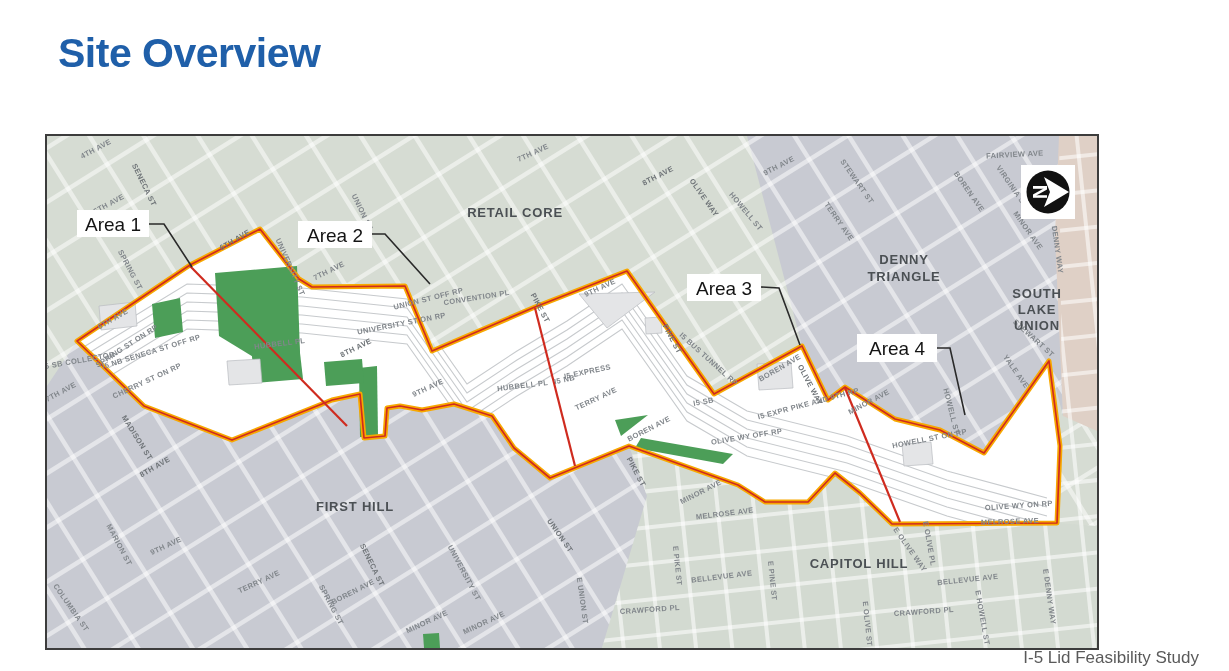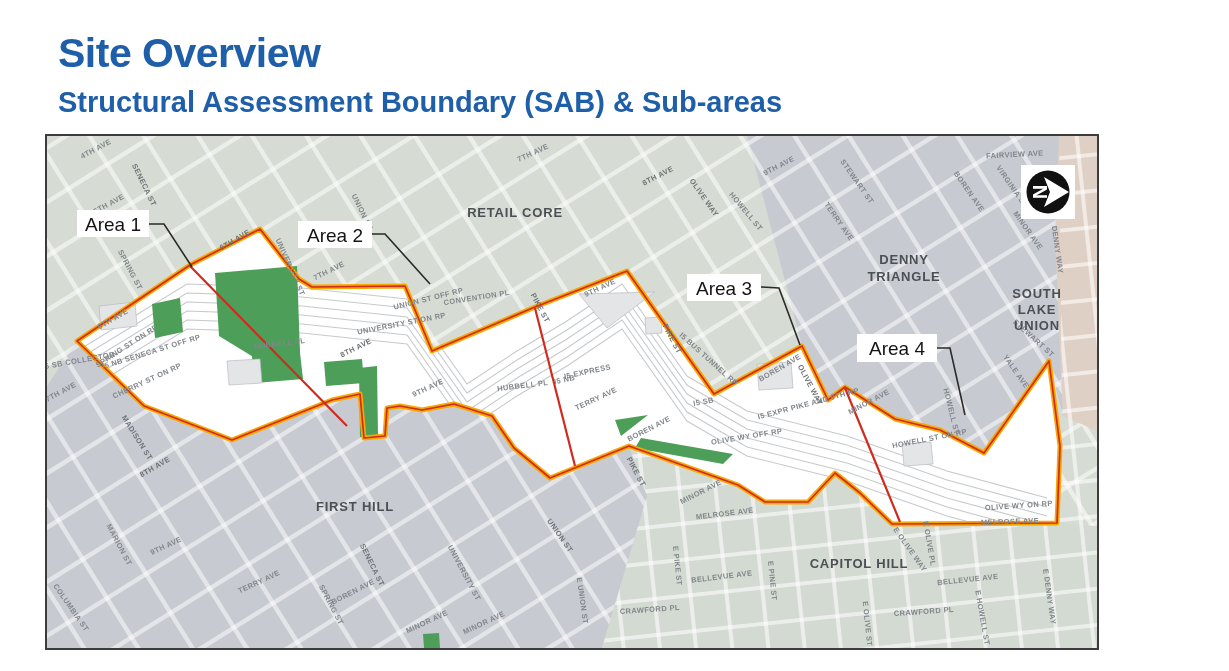--- a/index.html
+++ b/index.html
@@ -16,21 +16,20 @@
   .street.major{fill:#6E7377;}
   .district{font-family:"Liberation Sans",sans-serif;font-weight:700;font-size:13px;fill:#4B5054;letter-spacing:.8px;}
   .arealabel{font-family:"Liberation Sans",sans-serif;font-weight:400;font-size:19px;fill:#141414;}
   .ntext{font-family:"Liberation Sans",sans-serif;font-weight:700;font-size:20px;fill:#ffffff;dominant-baseline:central;}
 </style>
 </head>
 <body>
 
 <div class="page">
   <div class="title">Site Overview</div>
-  <div class="subtitle">Structural Assessment Boundary (SAB) &amp; Sub-areas</div>
 
   <div class="mapframe">
     <svg id="mapsvg" width="1050" height="512" viewBox="0 0 1050 512" xmlns="http://www.w3.org/2000/svg">
       <defs>
         <path id="bandpath" d="M30,205 L143,129 L213,93 L252,143 L265,151 L358,150 L385,215 L488,171 L580,135 L667,258 L755,210 L781,264 L798,251 L848,283 L893,294 L937,317 L1002,225 L1013,310 L1010,387 L845,388 L813,357 L788,337 L761,366 L718,366 L691,349 L582,310 L503,342 L467,312 L445,280 L407,268 L375,274 L353,270 L340,272 L338,300 L317,302 L313,258 L285,264 L185,304 L97,270 Z"></path>
         <clipPath id="bandclip">
             <use href="#bandpath"></use>
           </clipPath>
         <clipPath id="chclip">
             <polygon points="555,512 600,360 582,310 691,349 718,366 761,366 788,337 813,357 845,388 1010,387 1015,270 1012,0 1050,0 1050,512"></polygon>
@@ -554,14 +553,15 @@
 
       <g id="northarrow">
         <rect x="974" y="29" width="54" height="54" fill="#FFFFFF"></rect>
         <circle cx="1001" cy="56" r="21.5" fill="#111111"></circle>
         <text x="993" y="56" class="ntext" transform="rotate(90 993 56)">N</text>
         <polygon points="997,41 1022,56 997,71 1003,56" fill="#FFFFFF"></polygon>
       </g>
     </svg>
   </div>
 
+  <div class="footer">I-5 Lid Feasibility Study</div>
   <div class="bottombar"></div>
 </div>
 
 </body></html>

